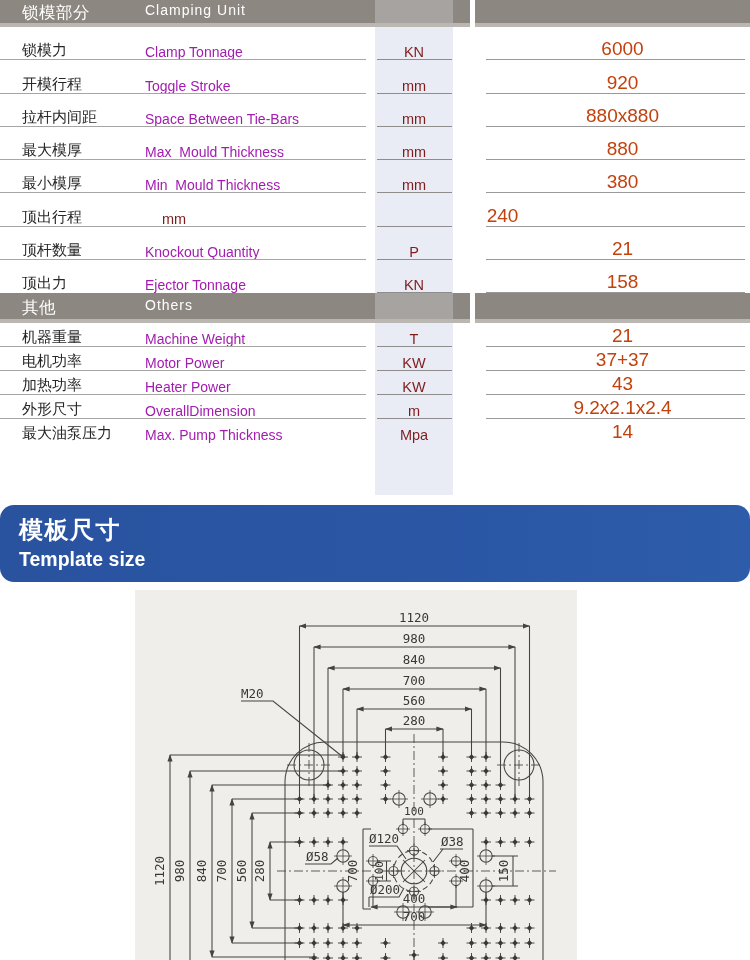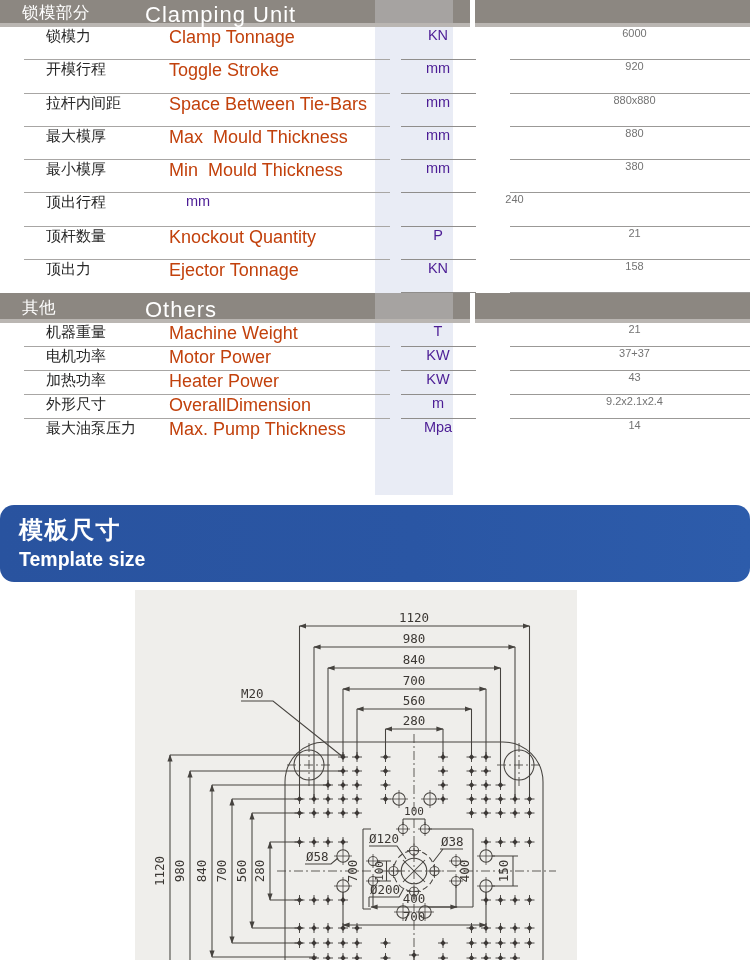--- a/index.html
+++ b/index.html
@@ -8,34 +8,34 @@
 
   
   .unit-col-bg{position:absolute;left:375px;top:27px;width:78px;height:468px;background:#e9ecf5;}
 
   .band{position:absolute;left:0;width:750px;color:#fff;}
   .band .dark{position:absolute;left:0;right:0;top:0;bottom:4px;background:#8c8781;}
   .band .lite{position:absolute;left:0;right:0;bottom:0;height:4px;background:#bab6b2;}
   .band .tint{position:absolute;left:375px;width:78px;top:0;bottom:4px;background:rgba(233,236,245,.28);}
   .band .gap{position:absolute;left:470px;width:5px;top:0;bottom:0;background:#fff;}
   .band .t-zh{position:absolute;left:22px;top:2px;font-size:16.5px;letter-spacing:.5px;}
-  .band .t-en{position:absolute;left:145px;top:2px;font-size:22px;letter-spacing:1px;text-align:center;}
+  .band .t-en{position:absolute;left:145px;top:2px;font-size:14px;letter-spacing:1px;text-align:center;}
   .band1{top:0;height:27px;padding-left:20px;}
   .band2{top:293px;height:30px;padding-left:26px;}
   .band2 .t-zh,.band2 .t-en{top:4px;}
 
   .rows1{position:absolute;top:27px;left:0;width:750px;}
   .rows2{position:absolute;top:323px;left:0;width:750px;}
-  .row{position:relative;display:flex;align-items:flex-start;margin-left:24px;}
+  .row{position:relative;display:flex;align-items:flex-end;}
   .rows1 .row{height:33.25px;}
   .rows2 .row{height:24px;}
   .c-zh{width:135px;padding-left:22px;box-sizing:border-box;font-size:15px;color:#272727;}
-  .c-en{width:240px;padding-left:10px;box-sizing:border-box;font-size:18px;color:#c2410c;white-space:pre;}
-  .c-unit{width:78px;text-align:center;font-size:14.5px;color:#4c1d95;}
-  .c-val{flex:1;text-align:center;padding-left:42px;font-size:11px;color:#737373;}
+  .c-en{width:240px;padding-left:10px;box-sizing:border-box;font-size:14px;color:#a21caf;white-space:pre;}
+  .c-unit{width:78px;text-align:center;font-size:14.5px;color:#7f1d1d;}
+  .c-val{flex:1;text-align:center;padding-left:42px;font-size:19px;color:#c2410c;}
   .ul{position:absolute;bottom:0;height:1px;}
   .ul-name{left:0;width:366px;background:#a8a6a4;}
   .ul-unit{left:377px;width:75px;background:#8f8d8b;}
   .ul-val{left:486px;width:259px;background:#9b9997;}
 
   
   .banner{position:absolute;top:505px;left:0;width:750px;height:77px;
           background:linear-gradient(90deg,#29539f 0%,#2a56a4 55%,#2d5cab 100%);color:#fff;border-radius:14px;}
   .banner .zh{position:absolute;left:19px;top:9px;font-size:24px;font-weight:700;letter-spacing:1.5px;}
   .banner .en{position:absolute;left:19px;top:43px;font-size:19.5px;font-weight:700;}

